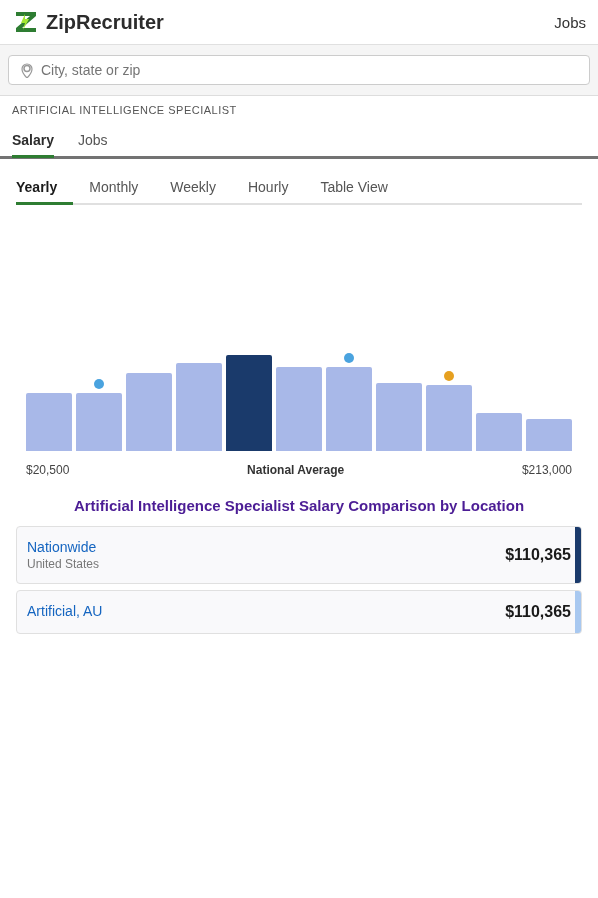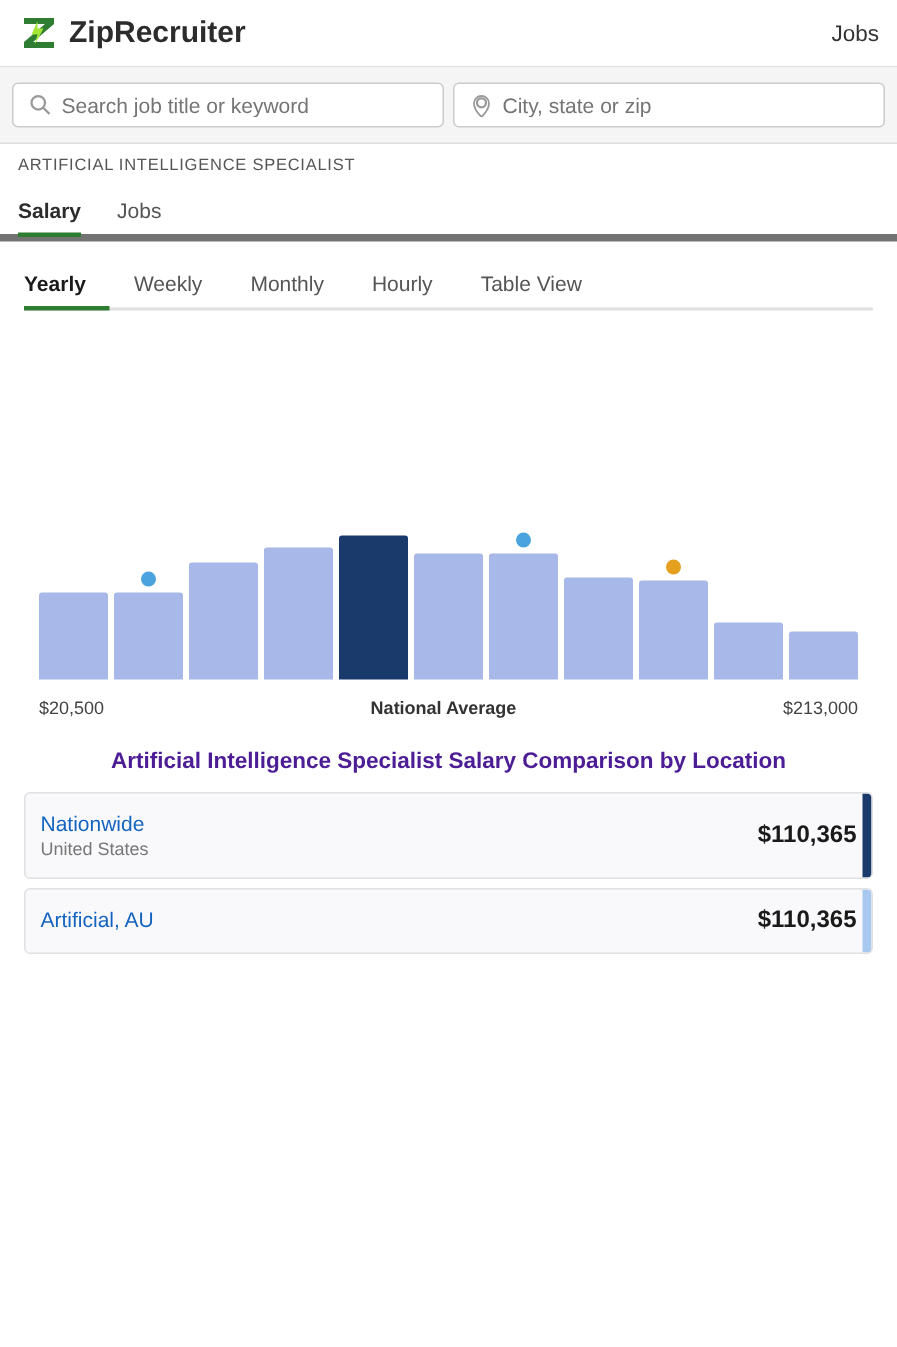--- a/index.html
+++ b/index.html
@@ -48,21 +48,21 @@
       font-size: 11px;
       color: #555;
       letter-spacing: 0.5px;
       text-transform: uppercase;
     }
 
     
     .sub-nav {
       display: flex;
       padding: 0 12px;
-      border-bottom: 5px solid #737373;
+      border-bottom: 3px solid #737373;
       gap: 24px;
       align-items: flex-end;
     }
     .sub-nav-item {
       font-size: 14px;
       padding: 8px 0;
       cursor: pointer;
       color: #555;
       position: relative;
     }
@@ -243,49 +243,42 @@
       <polygon points="4,4 24,4 24,8 10,20 24,20 24,24 4,24 4,20 18,8 4,8" fill="#2e7d32"></polygon>
 
       <polygon points="13,6 9,15 13,15 11,22 17,11 13,11" fill="#a3e635"></polygon>
     </svg>
     <span class="logo-text">ZipRecruiter</span>
   </div>
   <span class="jobs-link">Jobs</span>
 </div>
 
 <div class="search-bar">
-  <div class="search-input-wrap">
-    <svg class="icon-circle" viewBox="0 0 16 16" fill="none">
-      <circle cx="6.5" cy="6.5" r="4.5" stroke="#999" stroke-width="1.5"></circle>
-      <line x1="10" y1="10" x2="14" y2="14" stroke="#999" stroke-width="1.5"></line>
-    </svg>
-    <input type="text" placeholder="Search job title or keyword" style="">
-  </div>
   <div class="location-input-wrap">
     <svg class="icon-circle" viewBox="0 0 16 16" fill="none">
       <circle cx="8" cy="6.5" r="3" stroke="#999" stroke-width="1.5"></circle>
       <path d="M8 2C5.24 2 3 4.24 3 7c0 4 5 9 5 9s5-5 5-9c0-2.76-2.24-5-5-5z" stroke="#999" stroke-width="1.2" fill="none"></path>
     </svg>
     <input type="text" placeholder="City, state or zip" style="">
   </div>
 </div>
 
 <div class="breadcrumb">ARTIFICIAL INTELLIGENCE SPECIALIST</div>
 
 <div class="sub-nav">
   <div class="sub-nav-item active">Salary</div>
   <div class="sub-nav-item">Jobs</div>
 </div>
 
 <div class="main">
 
   <div class="tabs">
     <div class="tab active">Yearly</div>
+    <div class="tab">Monthly</div>
     <div class="tab">Weekly</div>
-    <div class="tab">Monthly</div>
     <div class="tab">Hourly</div>
     <div class="tab">Table View</div>
   </div>
 
   <div class="chart-area" id="chart-container">
   <div class="bar-wrap" style="flex: 1 1 0%; position: relative; display: flex; align-items: flex-end; justify-content: center;">
         <div class="bar" style="height: 58px; width: 100%;"></div>
       </div>
       <div class="bar-wrap" style="flex: 1 1 0%; position: relative; display: flex; align-items: flex-end; justify-content: center;">
         <div class="bar" style="height: 58px; width: 100%;"></div>

